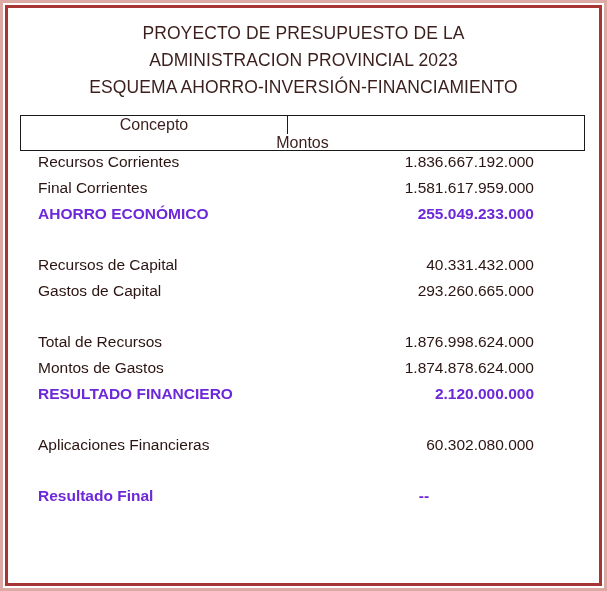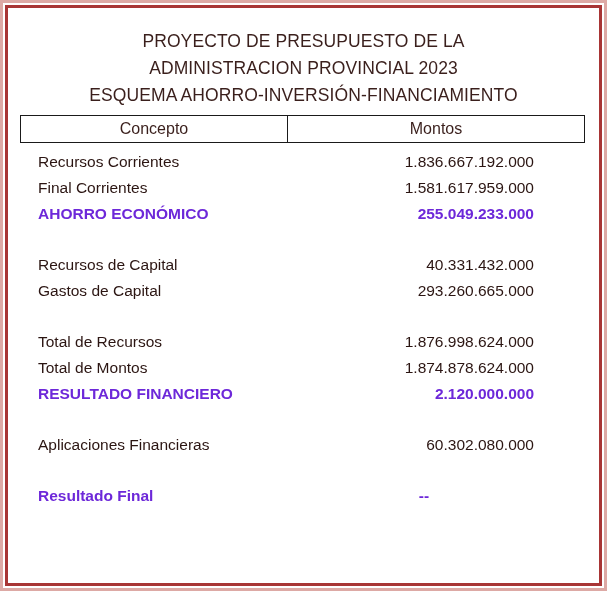--- a/index.html
+++ b/index.html
@@ -43,43 +43,44 @@
     width: 607px;
     height: 591px;
     box-sizing: border-box;
     padding: 0;
   }
 
   
   .title-block {
     position: absolute;
     left: 20px;
-    top: 28px;
+    top: 20px;
     width: 567px;
     text-align: center;
     color: #3a1f1c;
   }
   .title-line {
     font-size: 17.5px;
     line-height: 27px;
     letter-spacing: 0.1px;
     white-space: nowrap;
     color: #3a1f1c;
   }
 
   
   .header-box {
     position: absolute;
     left: 20px;
     top: 115px;
     width: 565px;
-    height: 28px;
+    height: 36px;
     box-sizing: border-box;
     border: 1.5px solid #1a1a1a;
     display: flex;
+    flex-direction: column;
   }
   .header-cell {
     display: flex;
     align-items: center;
     justify-content: center;
     font-size: 16px;
     color: #3a1f1c;
     height: 100%;
     box-sizing: border-box;
   }
@@ -177,21 +178,21 @@
       <div class="row">
         <span class="label">Gastos de Capital</span>
         <span class="value">293.260.665.000</span>
       </div>
       <div class="row spacer"></div>
       <div class="row">
         <span class="label">Total de Recursos</span>
         <span class="value">1.876.998.624.000</span>
       </div>
       <div class="row">
-        <span class="label">Total de Montos</span>
+        <span class="label">Montos de Gastos</span>
         <span class="value">1.874.878.624.000</span>
       </div>
       <div class="row bold">
         <span class="label">RESULTADO FINANCIERO</span>
         <span class="value">2.120.000.000</span>
       </div>
       <div class="row spacer"></div>
       <div class="row">
         <span class="label">Aplicaciones Financieras</span>
         <span class="value">60.302.080.000</span>

